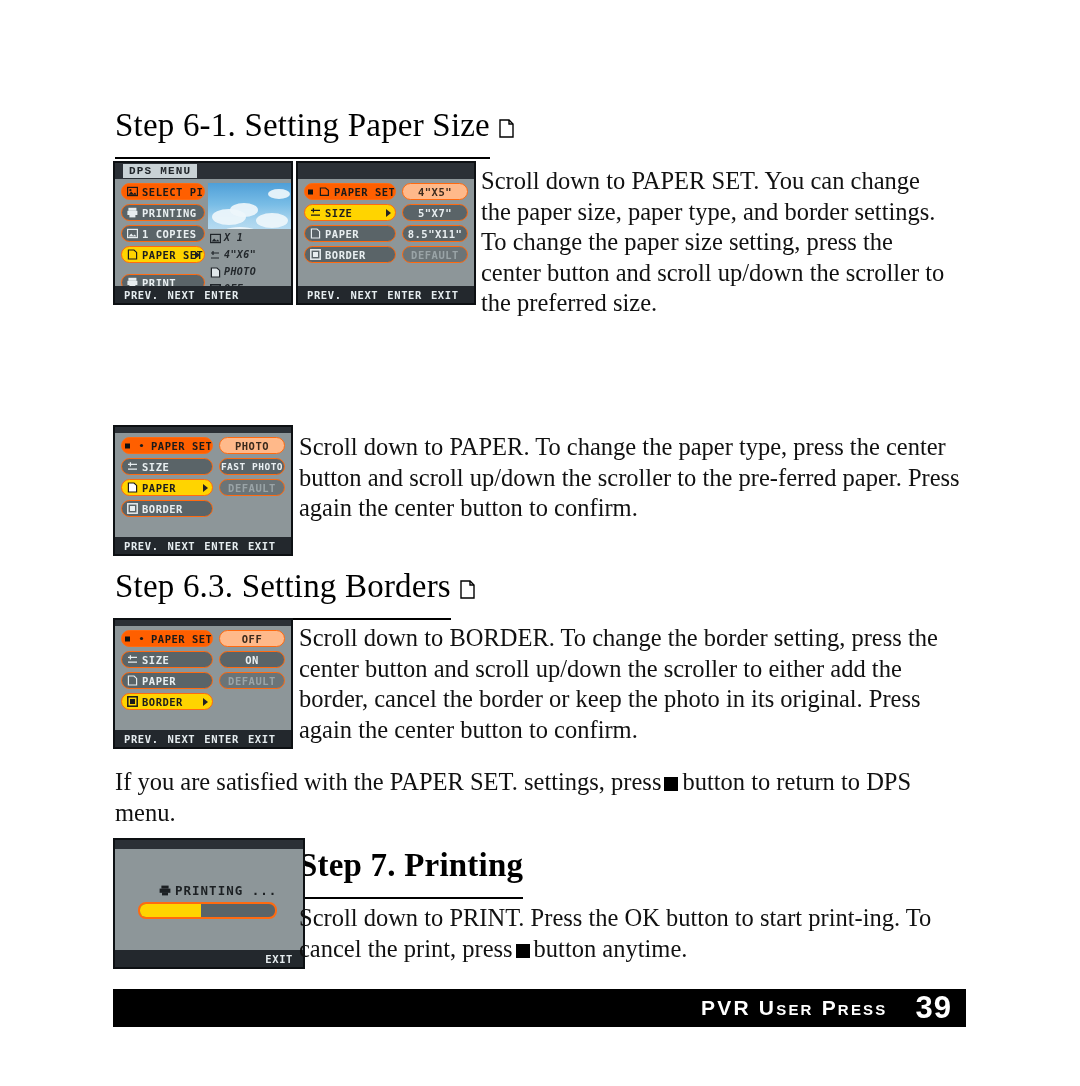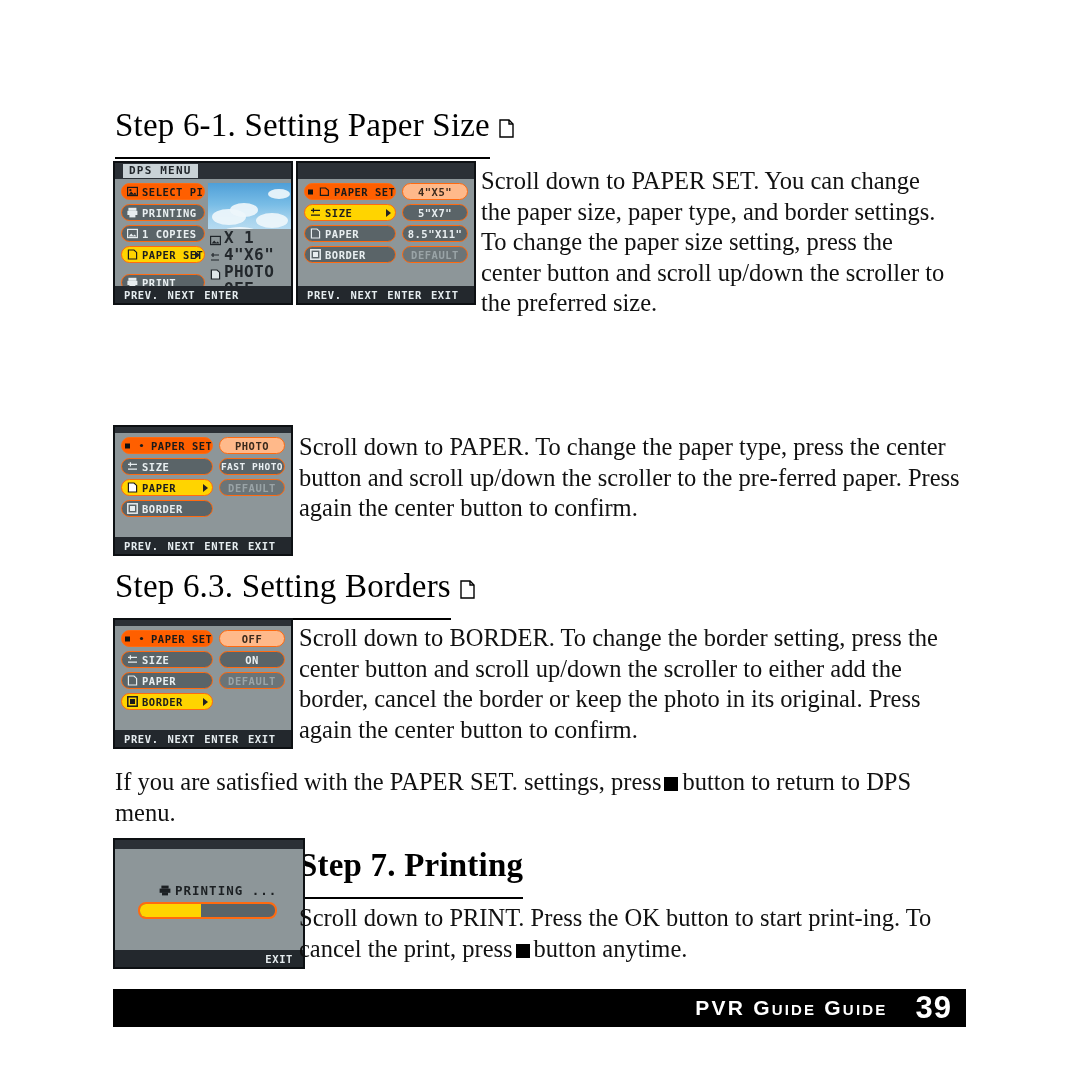--- a/index.html
+++ b/index.html
@@ -66,20 +66,21 @@
   .lcd-title{
     position:absolute;left:0;top:0;right:0;height:16px;
     background:#2b3036;
     color:#cdd6da;
     font-size:11px;
     letter-spacing:1px;
     padding-left:30px;
     line-height:16px;
     box-sizing:border-box;
     font-weight:bold;
+    font-family:Liberation Mono, monospace;
   }
   .lcd-title .tbox{
     position:absolute;left:8px;top:1px;
     background:#c9d2d6;color:#20252a;
     padding:0 6px;line-height:14px;height:14px;
     font-size:11px;letter-spacing:1.2px;
   }
   .lcd-body{position:absolute;left:0;right:0;top:16px;bottom:17px;background:#8d9699;}
   .lcd-foot{
     position:absolute;left:0;right:0;bottom:0;height:17px;
@@ -128,21 +129,21 @@
   .photo{
     position:absolute;
     background:linear-gradient(#4f9fd8 0%, #79bde6 35%, #a8d4ee 60%, #cde6f5 100%);
     overflow:hidden;
   }
   .cloud{position:absolute;background:#eef6fb;border-radius:50%;opacity:.92;}
   .sub-list{
     position:absolute;
     background:#8d9699;
     color:#2a2f33;
-    font-size:16px;font-weight:bold;letter-spacing:.4px;
+    font-size:10px;font-weight:bold;letter-spacing:.4px;font-style:italic;
   }
   .sub-list div{height:17px;line-height:17px;padding-left:16px;position:relative;color:#23282c;}
   .sub-list div .g{position:absolute;left:2px;top:3px;width:11px;height:11px;}
 
   .printing-label{
     position:absolute;
     color:#1c2023;
     font-size:12.5px;
     font-weight:bold;
     letter-spacing:1px;
@@ -482,17 +483,17 @@
       </div>
       <div class="lcd-foot" style="justify-content:flex-end;">
         <span style="margin-right:10px;">EXIT</span>
       </div>
     </div>
   </div>
 
   <p class="para" style="left:299px;top:903px;width:670px;margin:0;"><span>Scroll down to PRINT. Press the OK button to start print-ing. To cancel the print, press</span><span class="btnsq"></span><span>button anytime.</span></p>
 
   <div class="footer" style="left:113px;top:989px;width:853px;height:38px;">
-    <span class="fl">PVR Guide Guide</span>
+    <span class="fl">PVR User Press</span>
     <span class="pn">39</span>
   </div>
 
 </div>
 
 </body></html>

